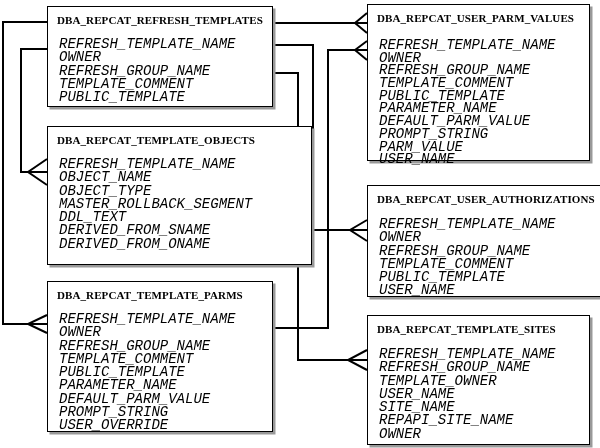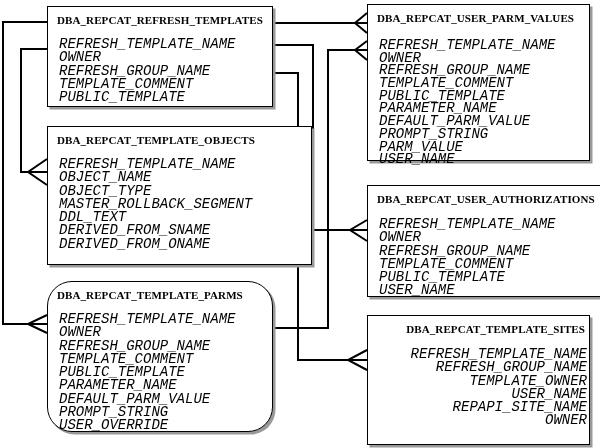--- a/index.html
+++ b/index.html
@@ -32,24 +32,24 @@
     position:absolute;left:11px;top:31px;right:2px;
     font-family:"Liberation Mono",monospace;
     font-size:14px;
     color:#000000;
     font-style:italic;
   }
   .field-row{height:13.3px;line-height:13.3px;white-space:nowrap;}
   
   .t1{left:47px;top:6px;width:226px;height:101px;}
   .t2{left:47px;top:126px;width:265px;height:139px;}
-  .t3{left:47px;top:281px;width:226px;height:151px;border-radius:25px;}
+  .t3{left:47px;top:281px;width:226px;height:151px;}
   .t4{left:367px;top:4px;width:223px;height:157px;}
   .t5{left:367px;top:185px;width:253px;height:112px;}
-  .t6{left:367px;top:315px;width:223px;height:130px;text-align:right;}
+  .t6{left:367px;top:315px;width:223px;height:130px;}
   .t4 .fields{top:34px;}
   .t4 .field-row{height:12.7px;line-height:12.7px;}
   .t5 .fields{top:32px;}
   .t6 .fields{top:32px;}
 </style>
 </head>
 <body>
 
 <div class="stage">
 
@@ -153,18 +153,19 @@
       </div>
   </div>
 
   <div class="entity t6">
     <div class="title">DBA_REPCAT_TEMPLATE_SITES</div>
     <div class="fields">
         <div class="field-row">REFRESH_TEMPLATE_NAME</div>
         <div class="field-row">REFRESH_GROUP_NAME</div>
         <div class="field-row">TEMPLATE_OWNER</div>
         <div class="field-row">USER_NAME</div>
+        <div class="field-row">SITE_NAME</div>
         <div class="field-row">REPAPI_SITE_NAME</div>
         <div class="field-row">OWNER</div>
       </div>
   </div>
 
 </div>
 
 </body></html>

